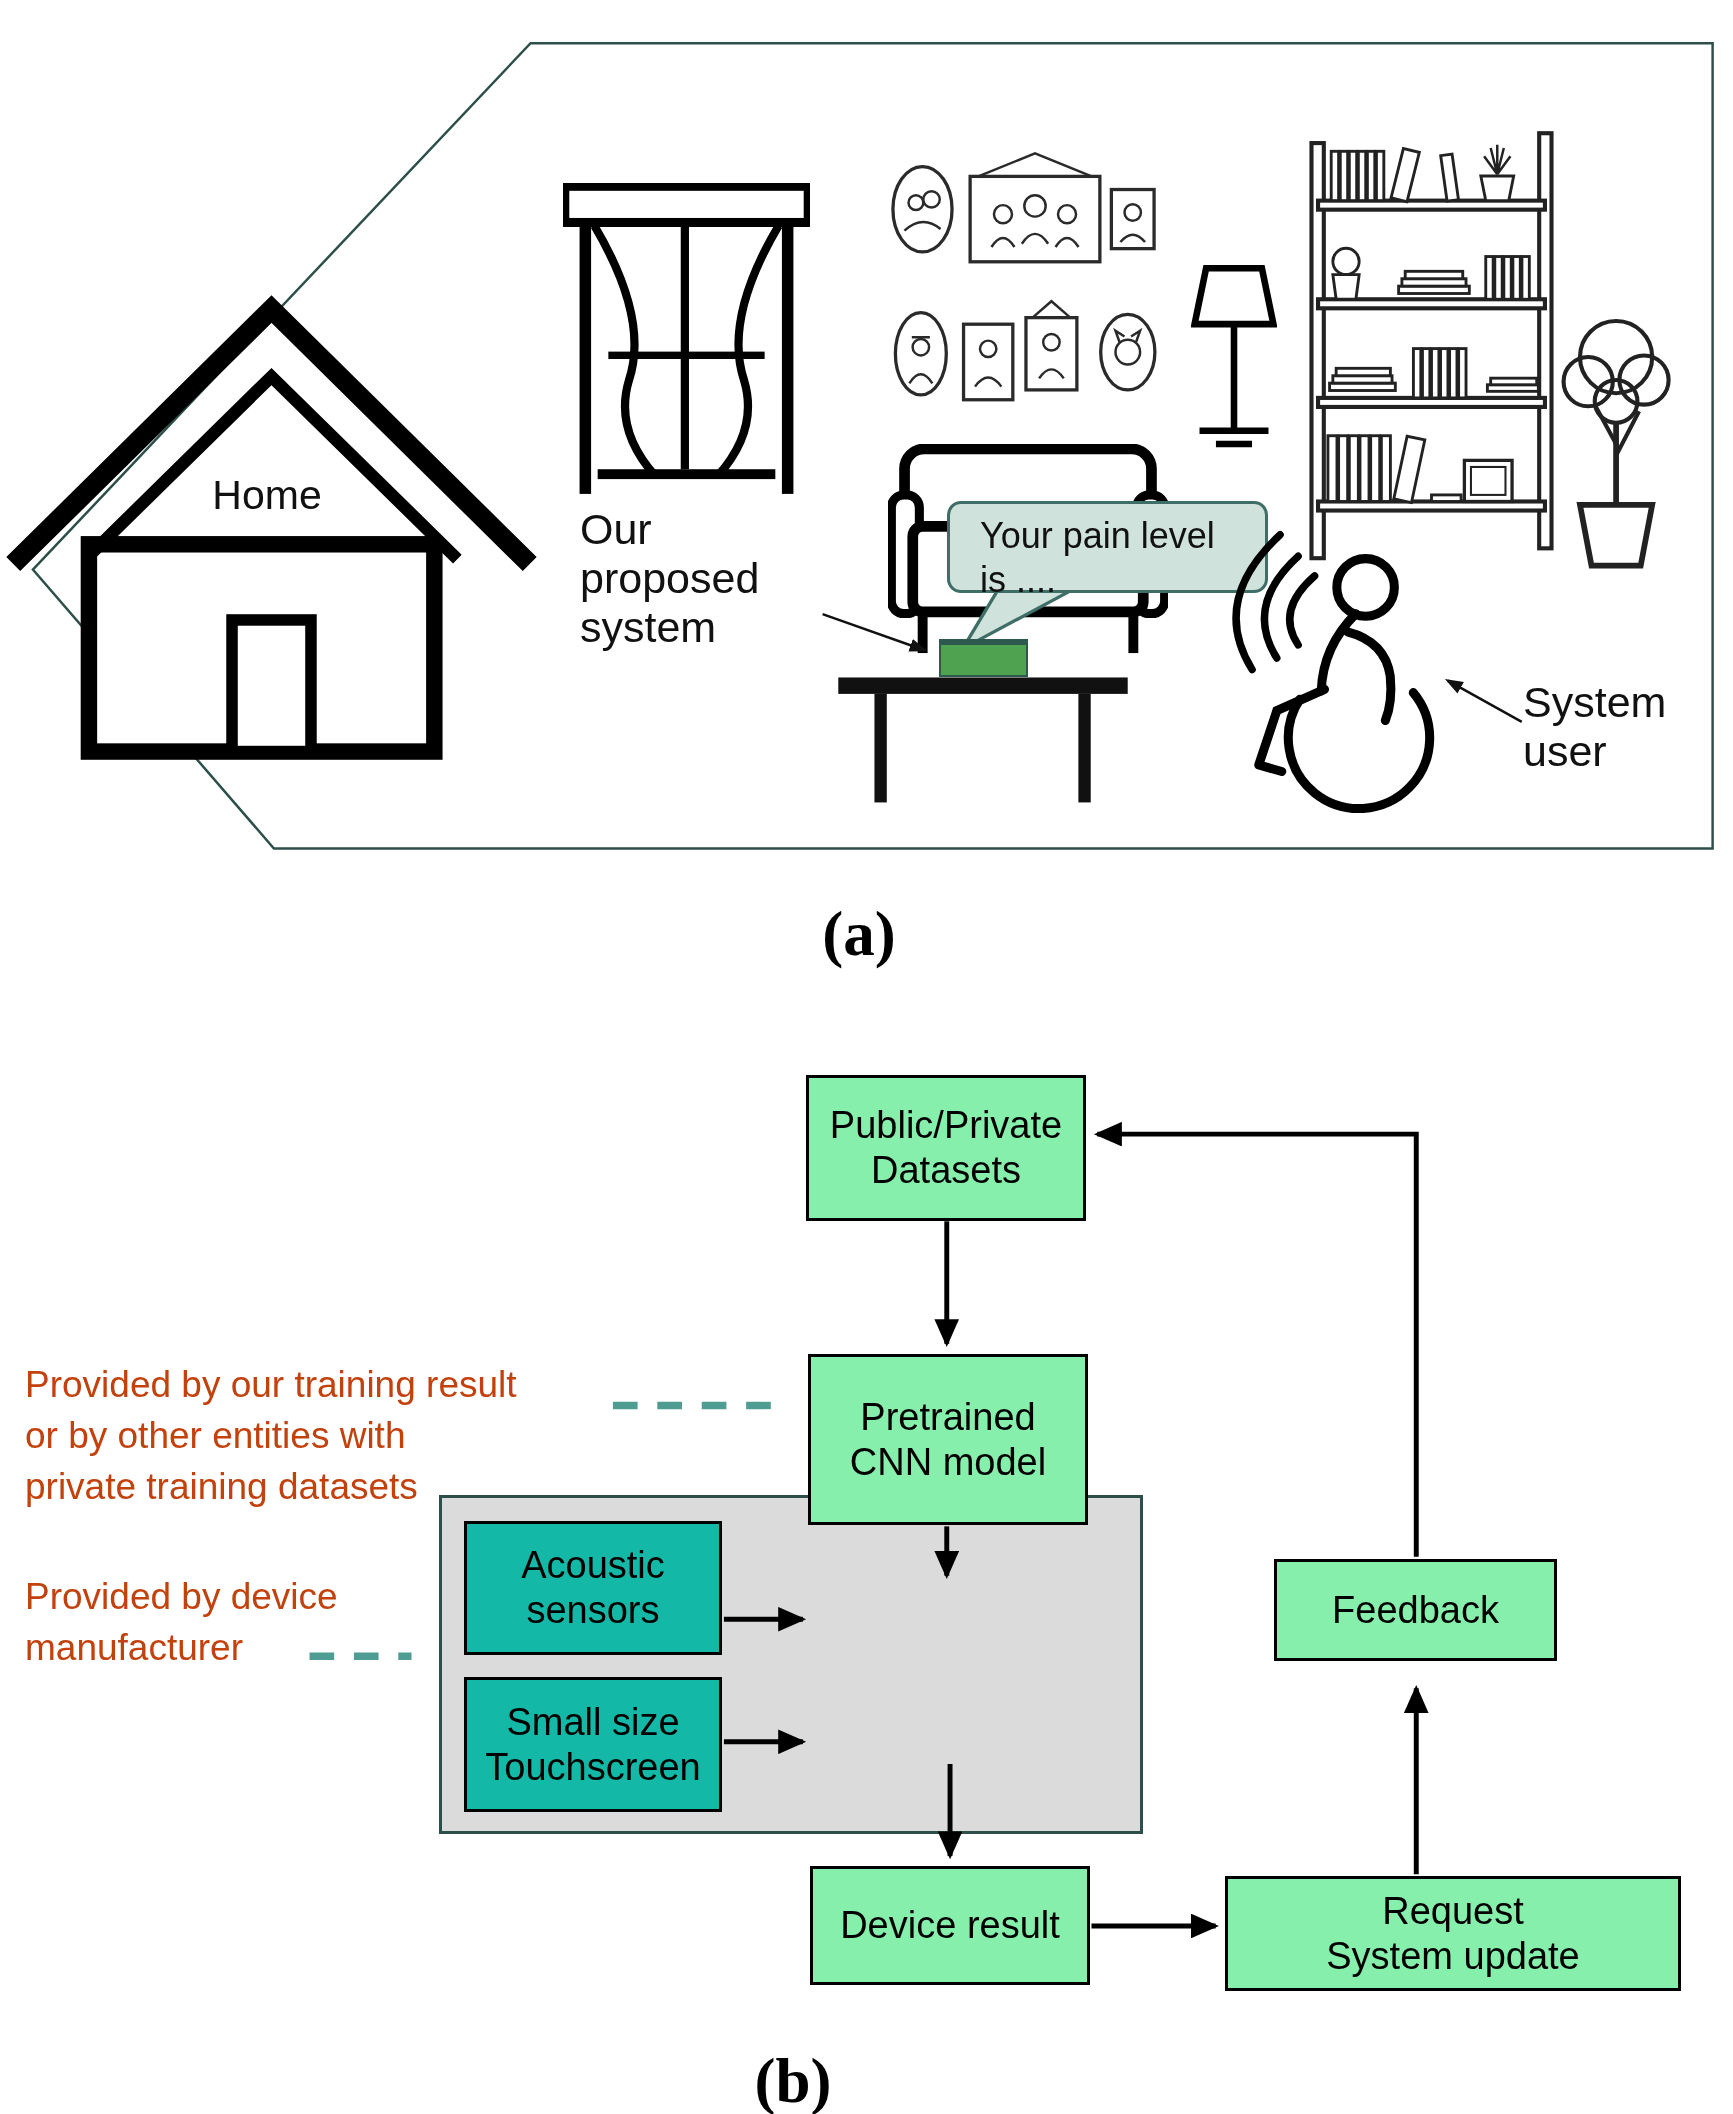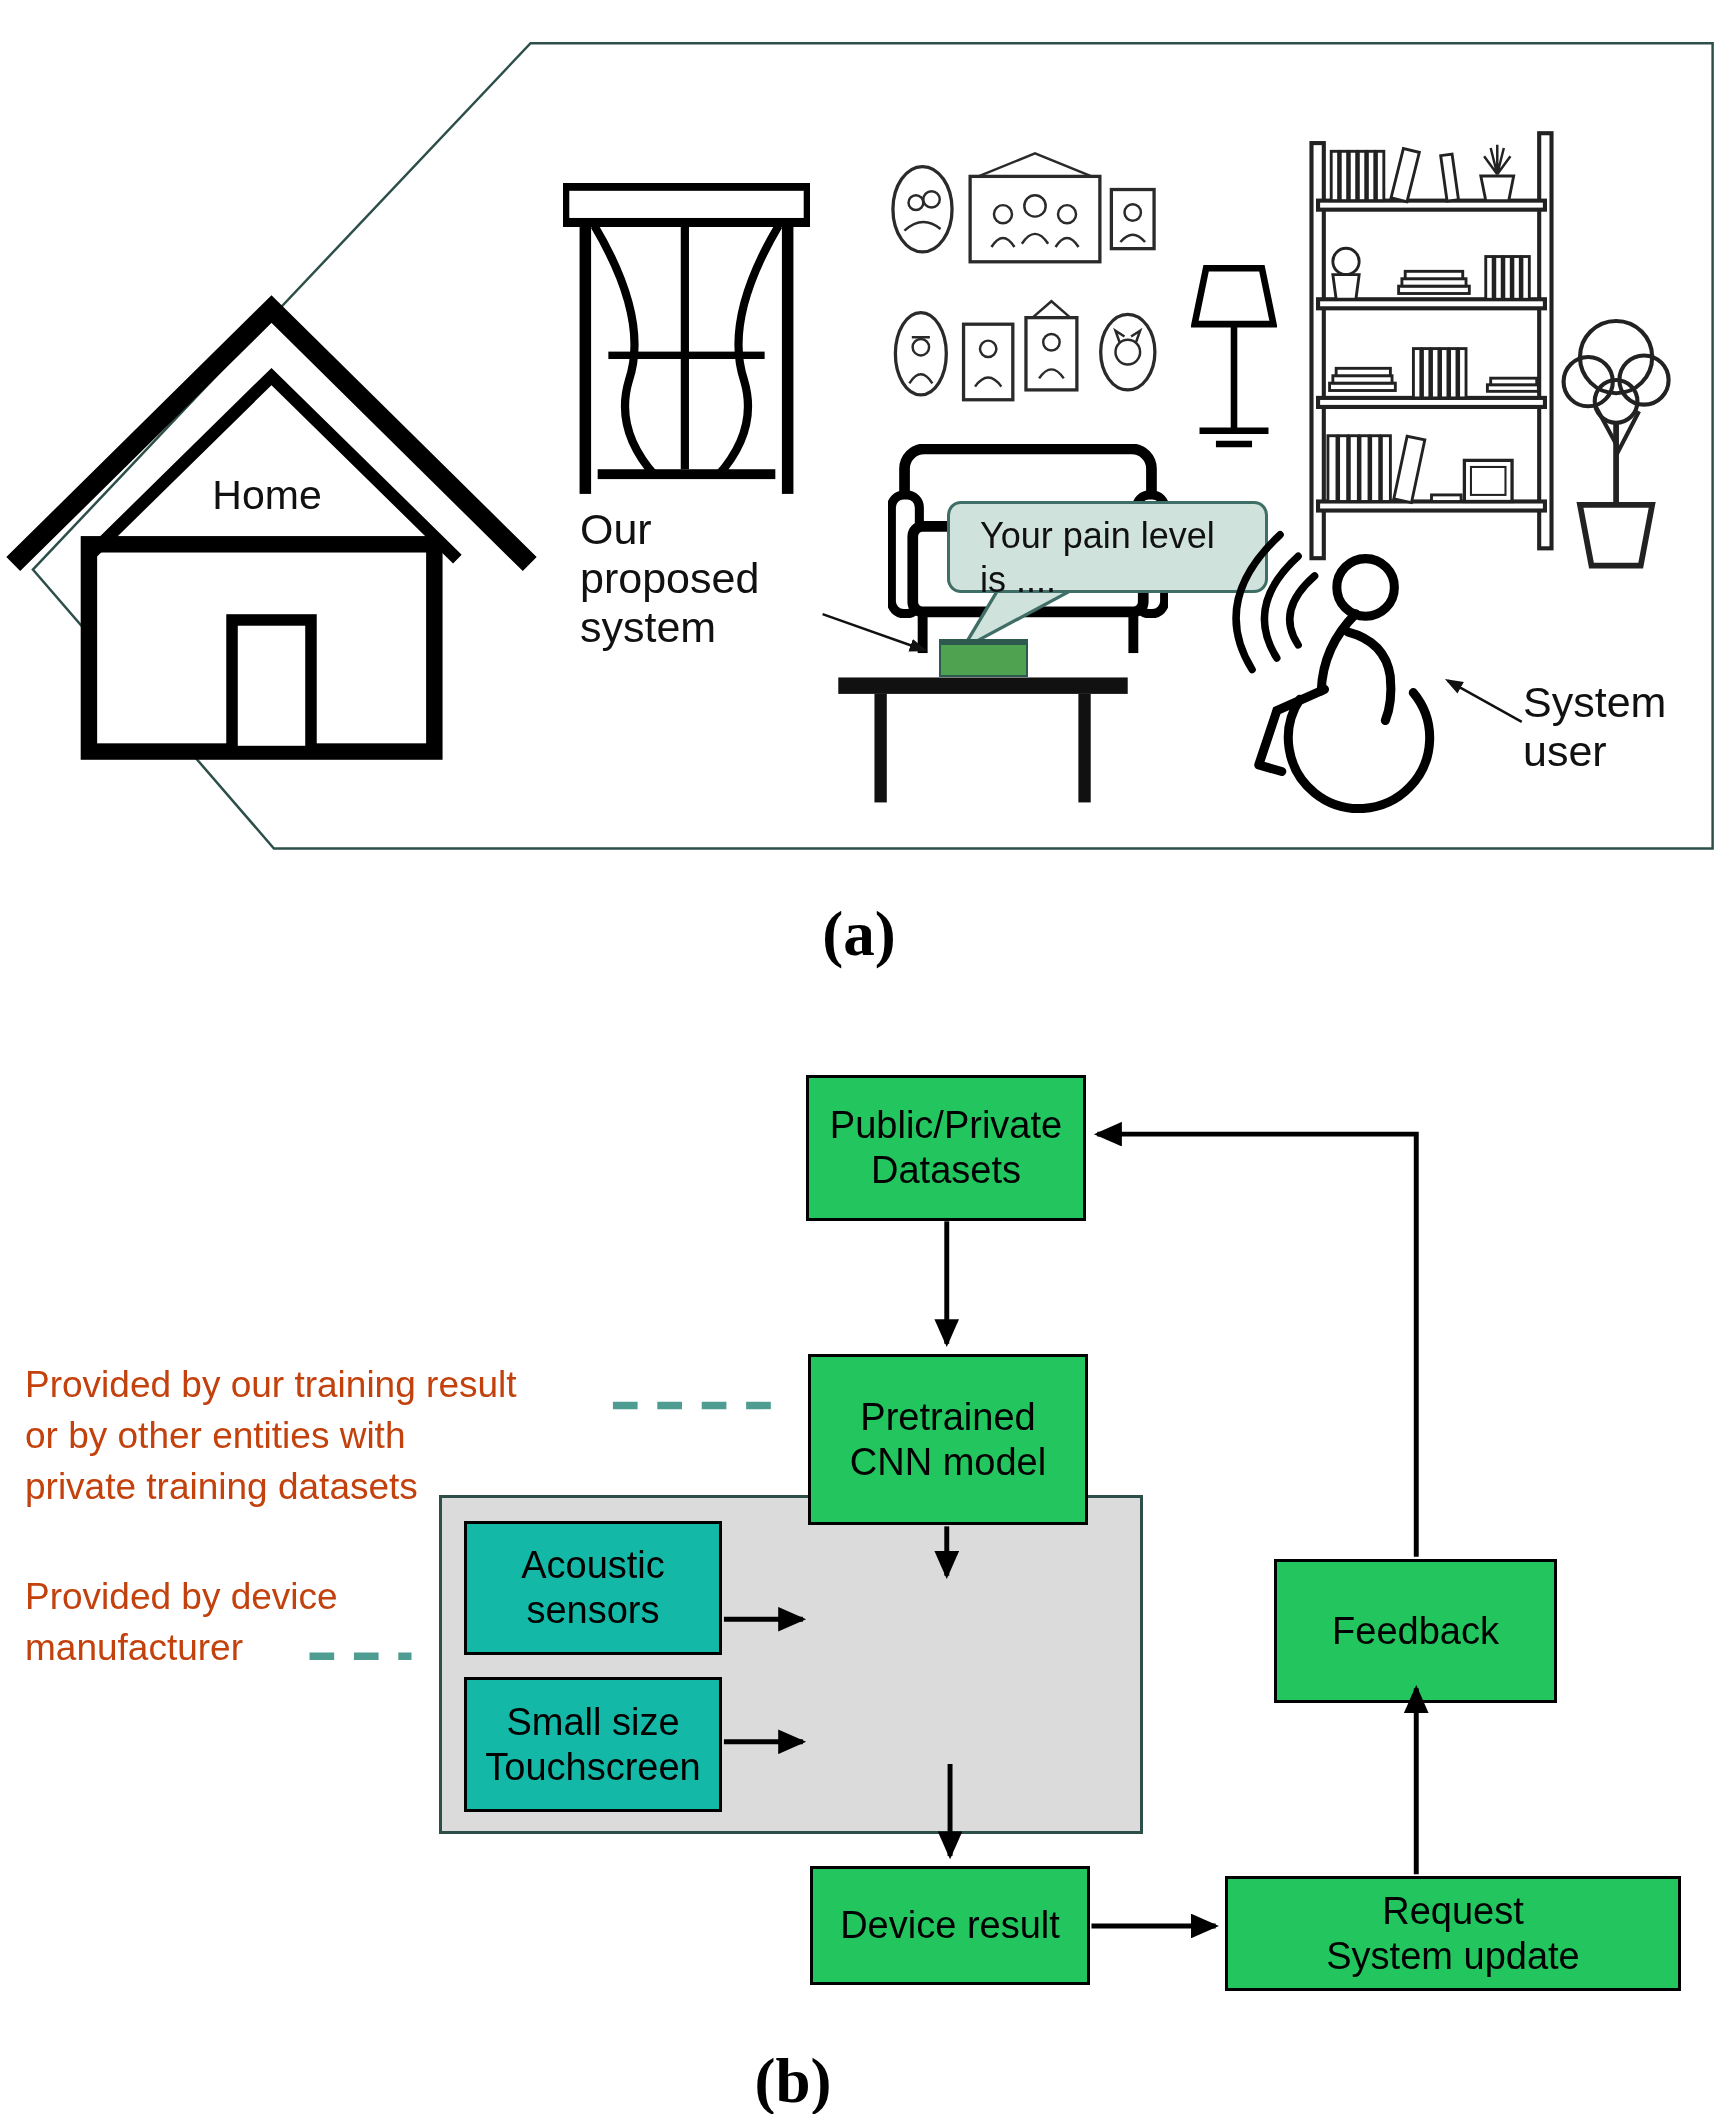--- a/index.html
+++ b/index.html
@@ -1,21 +1,21 @@
 <!DOCTYPE html>
 <html style="font-size:13px"><head>
 <meta charset="utf-8">
 <style>
   html,body{margin:0;padding:0;background:#fff;}
   .canvas{position:relative;width:1734px;height:2114px;background:#fff;overflow:hidden;
           font-family:"Liberation Sans",sans-serif;color:#111;margin-top:20px;}
   .abs{position:absolute;}
   .pre{white-space:pre-line;}
   .lbl{font-size:43px;line-height:49px;color:#111;}
-  .bx{position:absolute;box-sizing:border-box;border:3.3px solid #000;background:#22c55e;
+  .bx{position:absolute;box-sizing:border-box;border:3.3px solid #000;background:#86efac;
       display:flex;align-items:center;justify-content:center;text-align:center;
       font-size:38px;line-height:1.18;white-space:pre-line;color:#000;}
   .bx.gray{background:#14b8a6;}
   .graywrap{position:absolute;box-sizing:border-box;background:#dbdbdb;border:3.3px solid #2d4f4a;}
   .note{position:absolute;color:#c2410c;font-size:37px;line-height:51px;white-space:pre-line;}
   .cap{position:absolute;font-family:"Liberation Serif",serif;font-weight:bold;
        font-size:63px;text-align:center;color:#000;}
   .bubble{position:absolute;box-sizing:border-box;background:#cfe2db;border:3.3px solid #3f6e66;
           border-radius:14px;font-size:36px;line-height:44px;padding:10px 16.4px 6.6px 30px;color:#111;}
   .device{position:absolute;background:#4fa24f;border:2.5px solid #2e594e;border-top-width:6.6px;box-sizing:border-box;}
@@ -221,21 +221,21 @@
 
   <div class="bx gray" style="left:464px;top:1501px;width:258px;height:134px">Acoustic
 sensors</div>
 
   <div class="bx gray" style="left:464px;top:1657px;width:258px;height:135px">Small size
 Touchscreen</div>
 
 
   <div class="bx" style="left:810px;top:1846px;width:280px;height:119px">Device result</div>
 
-  <div class="bx" style="left:1274px;top:1539px;width:283px;height:144px">Feedback</div>
+  <div class="bx" style="left:1274px;top:1539px;width:283px;height:102px">Feedback</div>
 
   <div class="bx" style="left:1225px;top:1856px;width:456px;height:115px">Request
 System update</div>
 
   <svg class="abs" style="left:0;top:0" width="1734" height="2114" viewBox="0 0 2108 2571">
     <defs>
       <marker id="mB" markerUnits="userSpaceOnUse" markerWidth="36" markerHeight="30" refX="30" refY="15" orient="auto">
         <path d="M0,0 L34,15 L0,30 Z" fill="#000"></path>
       </marker>
     </defs>

